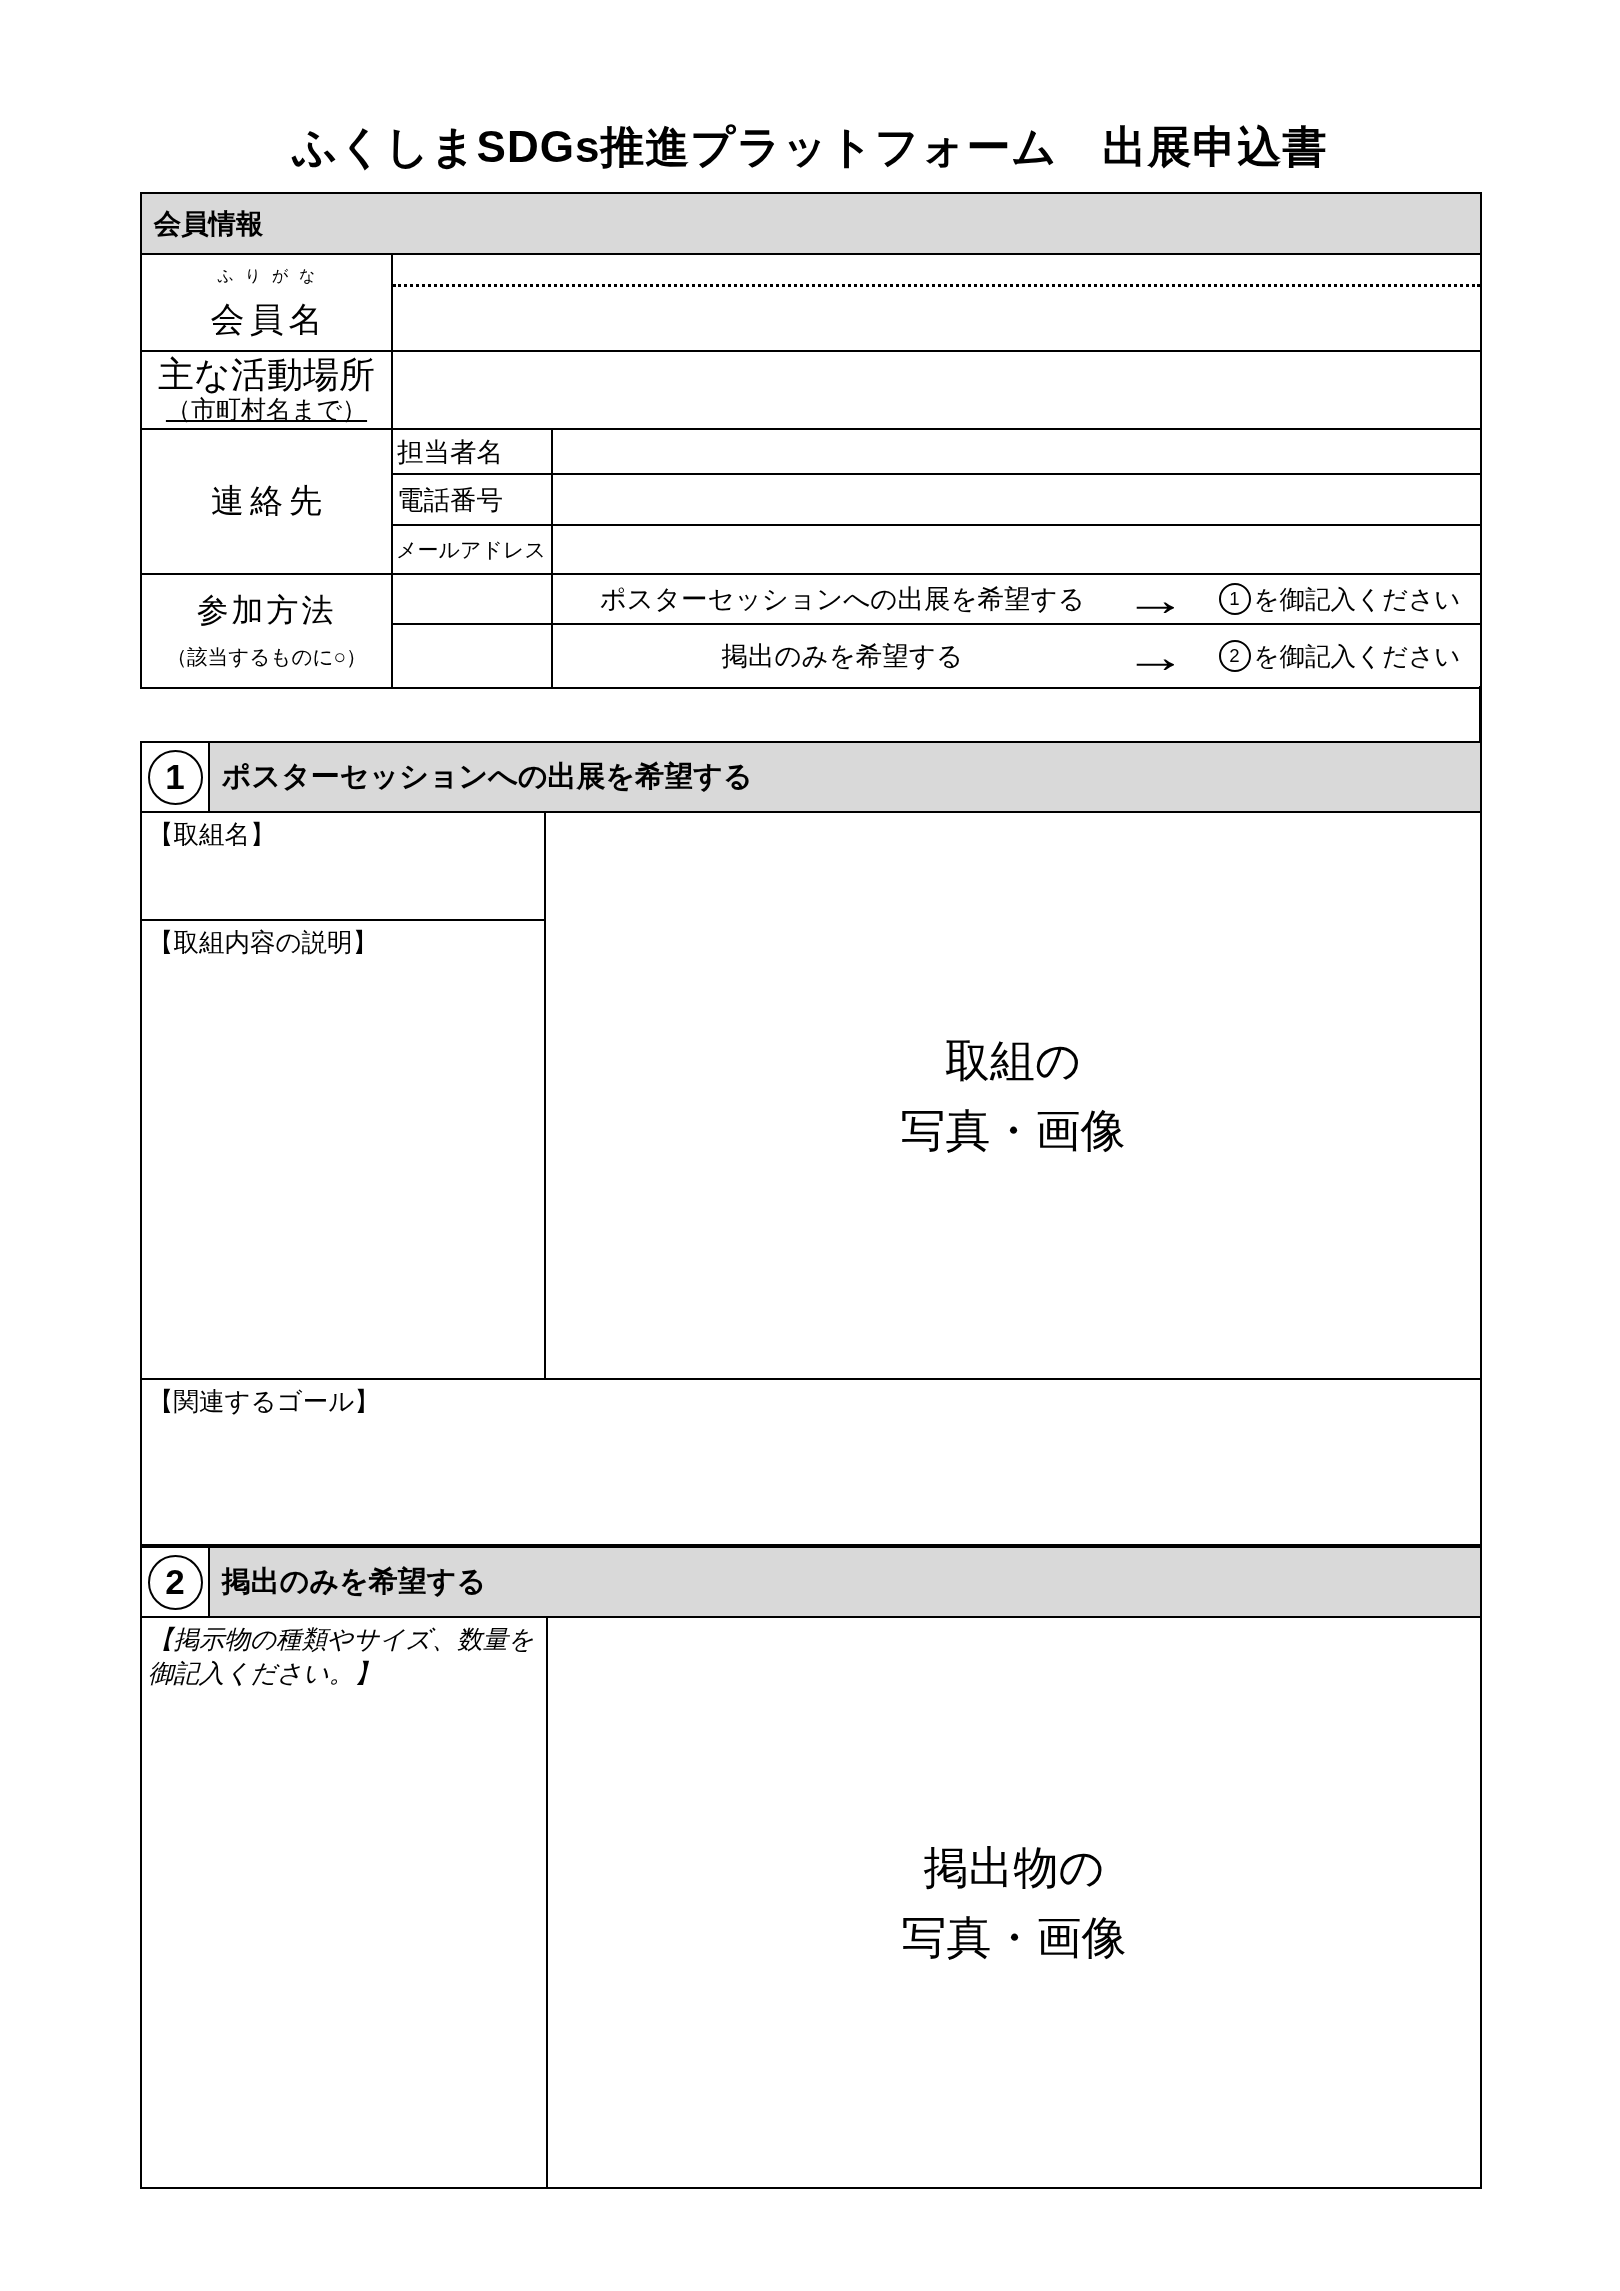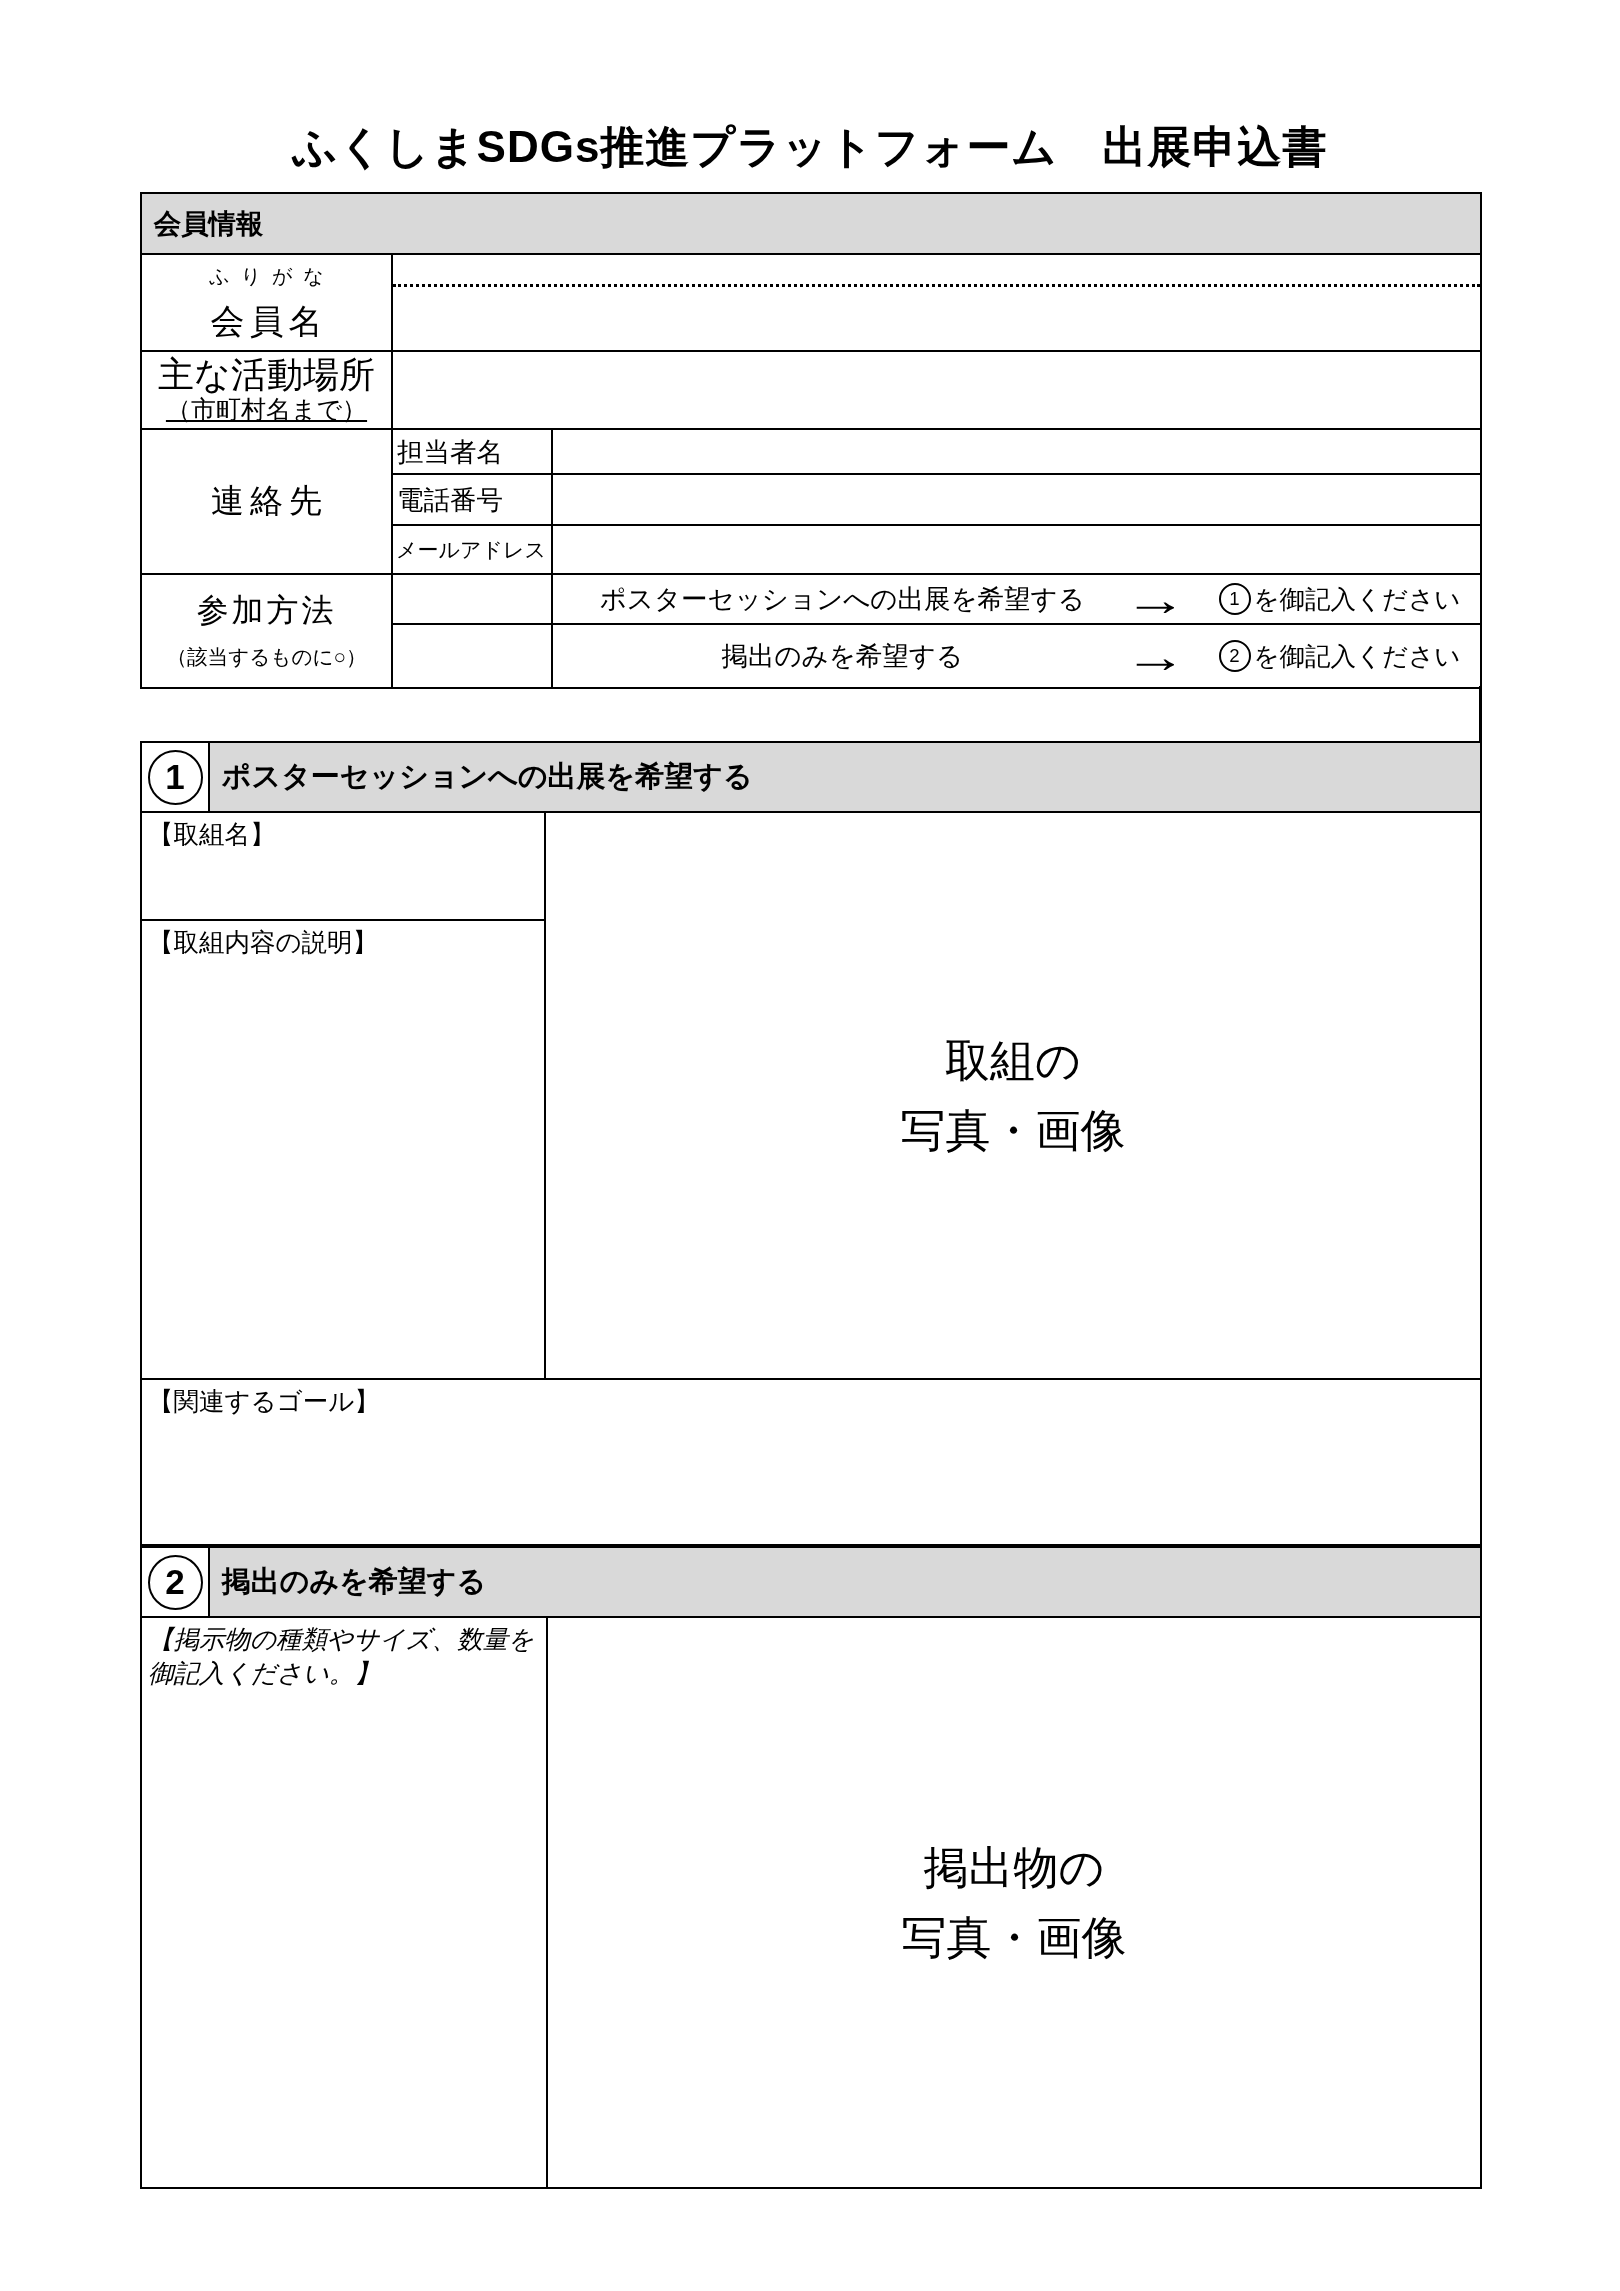--- a/index.html
+++ b/index.html
@@ -21,21 +21,21 @@
   .gray{background:#d9d9d9!important;}
   .vctr{display:flex;flex-direction:column;align-items:center;justify-content:center;text-align:center;}
   .hctr{display:flex;align-items:center;}
 
   
   .t1{left:140px;top:192px;width:1342px;height:497px;
       grid-template-columns:251px 160px 1fr;
       grid-template-rows:61px 97px 78px 45px 51px 49px 50px 1fr;}
   .t1-header{grid-column:1/4;grid-row:1;font-size:27.4px;font-weight:bold;padding-left:11.8px;}
   .cell-name-label{grid-column:1;grid-row:2;}
-  .furigana{font-size:20px;letter-spacing:10.8px;text-indent:10.8px;line-height:1;margin-bottom:18px;}
+  .furigana{font-size:16px;letter-spacing:10.8px;text-indent:10.8px;line-height:1;margin-bottom:18px;}
   .name-big{font-size:34px;letter-spacing:4.9px;text-indent:4.9px;line-height:1.05;}
   .cell-name-input{grid-column:2/4;grid-row:2;}
   .dotline{position:absolute;left:0;right:0;top:29px;border-top:3.9px dotted #000;}
   .cell-place-label{grid-column:1;grid-row:3;}
   .place-big{font-size:36px;line-height:1.05;}
   .place-note{font-size:25px;line-height:1.2;text-decoration:underline;}
   .cell-place-input{grid-column:2/4;grid-row:3;}
   .cell-contact{grid-column:1;grid-row:4/7;font-size:33px;letter-spacing:5.9px;text-indent:5.9px;}
   .sublab{font-size:26.5px;padding-left:4px;}
   .sublab-sm{font-size:21px;padding-left:3px;}

